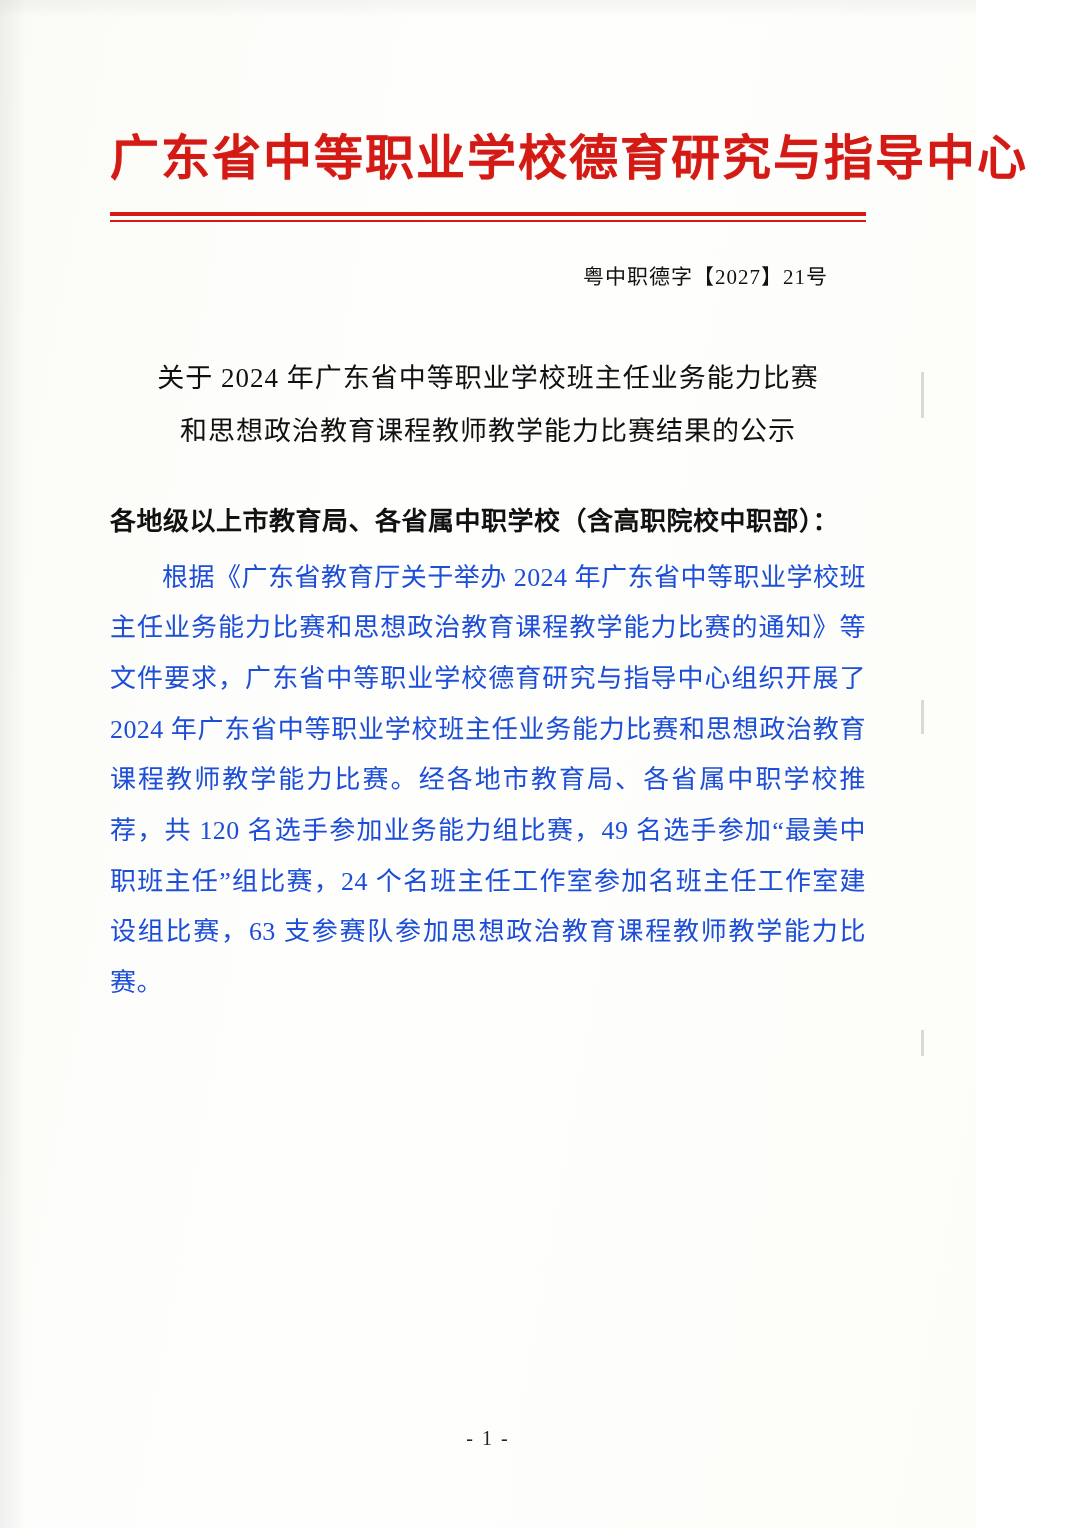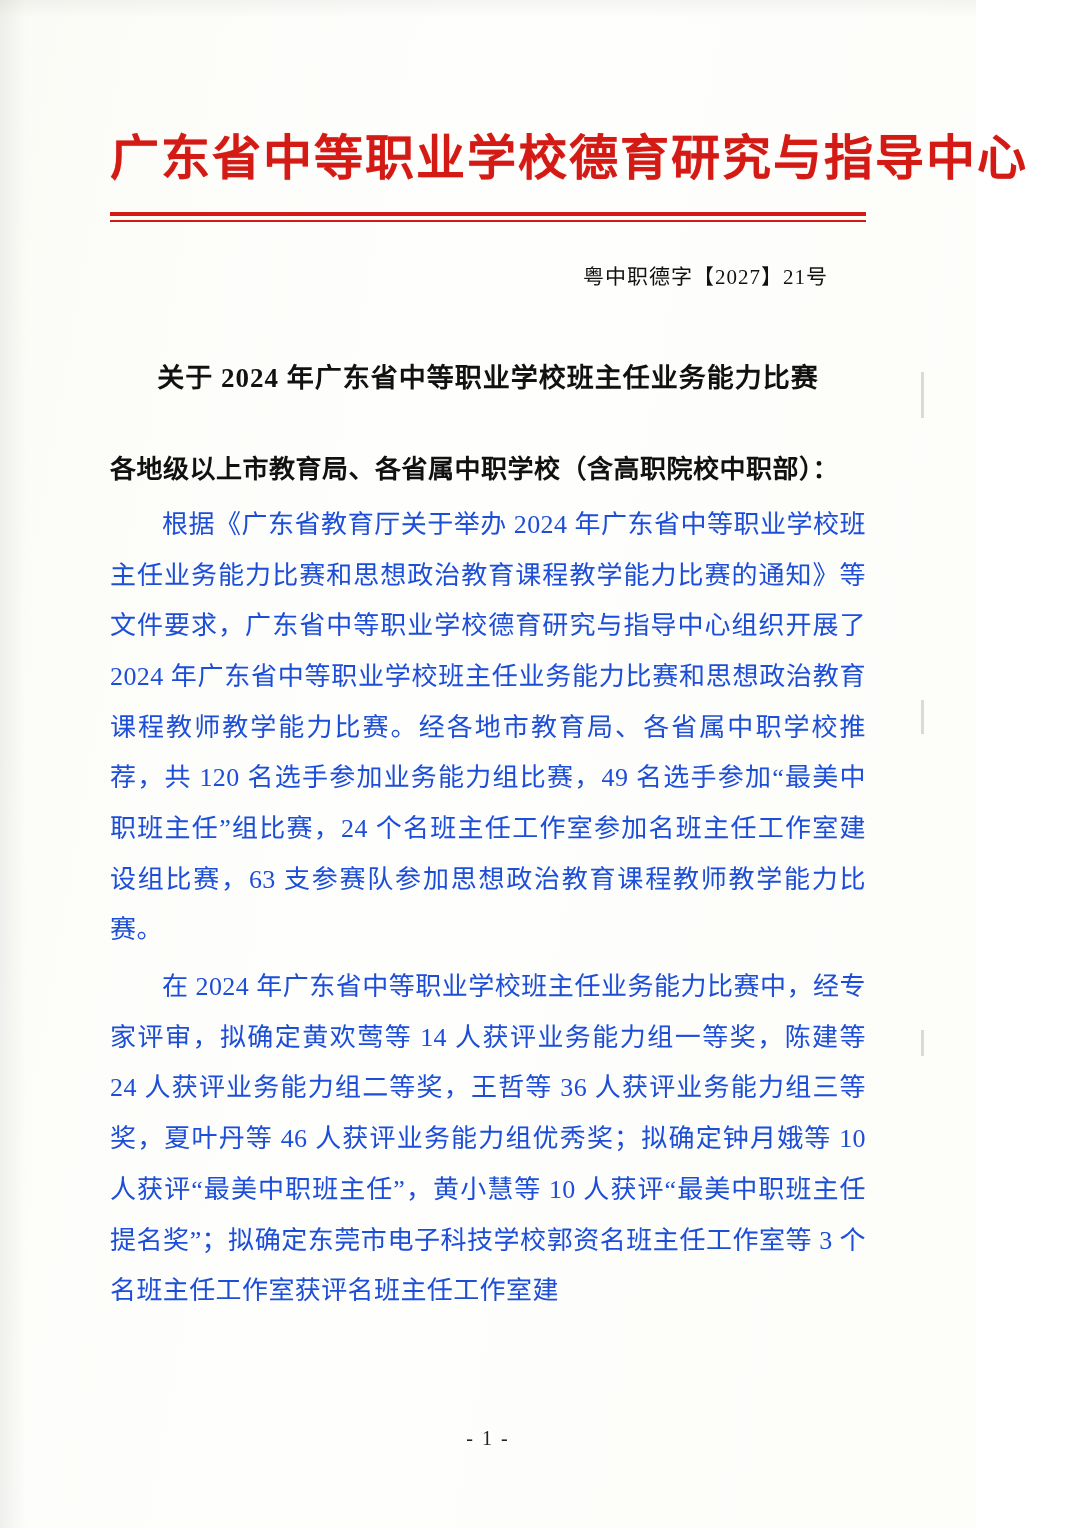--- a/index.html
+++ b/index.html
@@ -75,21 +75,21 @@
     font-size: 21px;
     letter-spacing: 1px;
     color: #111;
   }
 
   
   .subject {
     margin-top: 62px;
     text-align: center;
     font-size: 27px;
-    font-weight: bold;
+    font-weight: normal;
     line-height: 1.95;
     letter-spacing: 1px;
     color: #111;
   }
   .subject .line {
     display: block;
   }
 
   
   .salutation {
@@ -169,24 +169,24 @@
       <div class="red-rule-wrap">
         <div class="red-rule-thick"></div>
         <div class="red-rule-thin"></div>
       </div>
     </div>
 
     <div class="doc-number">粤中职德字【2027】21号</div>
 
     <div class="subject">
       <span class="line">关于 2024 年广东省中等职业学校班主任业务能力比赛</span>
+      <span class="line">和思想政治教育课程教师教学能力比赛结果的公示</span>
     </div>
 
     <div class="salutation">各地级以上市教育局、各省属中职学校（含高职院校中职部）：</div>
 
     <p class="para">根据《广东省教育厅关于举办 2024 年广东省中等职业学校班主任业务能力比赛和思想政治教育课程教学能力比赛的通知》等文件要求，广东省中等职业学校德育研究与指导中心组织开展了 2024 年广东省中等职业学校班主任业务能力比赛和思想政治教育课程教师教学能力比赛。经各地市教育局、各省属中职学校推荐，共 120 名选手参加业务能力组比赛，49 名选手参加“最美中职班主任”组比赛，24 个名班主任工作室参加名班主任工作室建设组比赛，63 支参赛队参加思想政治教育课程教师教学能力比赛。</p>
 
-    <p class="para">在 2024 年广东省中等职业学校班主任业务能力比赛中，经专家评审，拟确定黄欢莺等 14 人获评业务能力组一等奖，陈建等 24 人获评业务能力组二等奖，王哲等 36 人获评业务能力组三等奖，夏叶丹等 46 人获评业务能力组优秀奖；拟确定钟月娥等 10 人获评“最美中职班主任”，黄小慧等 10 人获评“最美中职班主任提名奖”；拟确定东莞市电子科技学校郭资名班主任工作室等 3 个名班主任工作室获评名班主任工作室建</p>
 
   </div>
 
   <div class="page-number">- 1 -</div>
 </div>
 
 </body></html>

